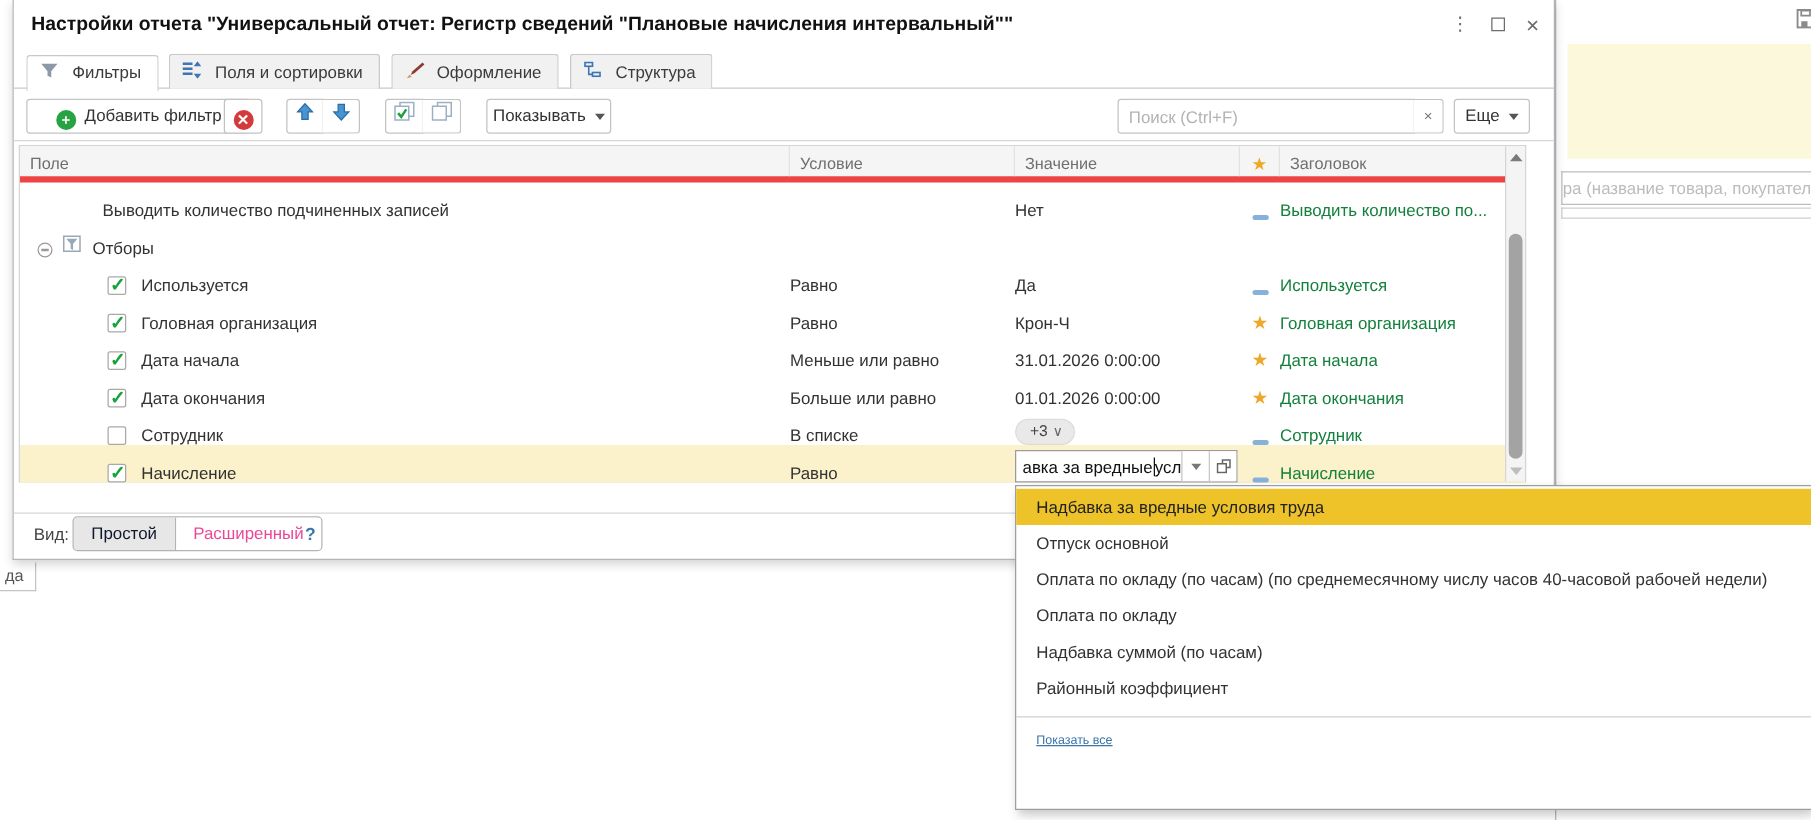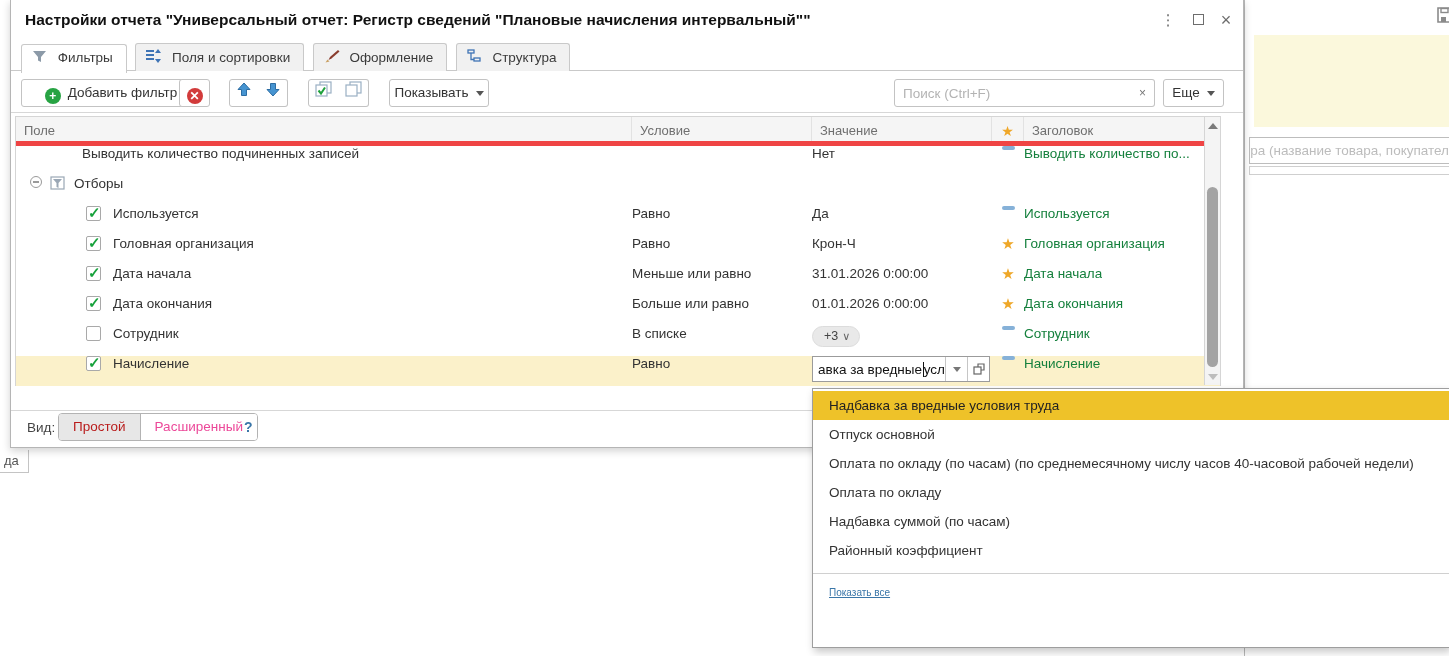--- a/index.html
+++ b/index.html
@@ -48,21 +48,21 @@
   .search-clear { position:absolute; left:1120px; top:8px; width:24px; height:28px; border:1px solid #c3c3c3; border-left:none; border-radius:0 3px 3px 0; background:#fff; color:#777; font-size:12px; line-height:26px; text-align:center; cursor:pointer; }
 
   
   .grid { position:absolute; left:4px; top:116px; width:1206px; height:270px; border:1px solid #d5d5d5; background:#fff; }
   .gh { display:flex; height:29px; background:#f5f5f5; border-bottom:5px solid #ef4444; color:#6f6f6f; font-size:13px; }
   .gh > div { padding:6px 0 0 8px; border-right:1px solid #e2e2e2; }
   .c1{width:616px;} .c2{width:180px;} .c3{width:180px;} .c4{width:32px; text-align:center; padding-left:0 !important;} .c5{width:182px;}
   .gh .c4 { color:#efa728; font-size:14px; }
   .trow { display:flex; height:30px; font-size:13.5px; color:#333; align-items:center; }
   .trow.hl { background:#fbf1ca; }
-  .trow > div { height:100%; display:flex; align-items:flex-start; }
+  .trow > div { height:100%; display:flex; align-items:flex-end; }
   .trow .c1 { padding-left:8px; }
   .trow .c4 { justify-content:center; }
   .trow .c5 span { color:#15803d; white-space:nowrap; overflow:hidden; }
   .ind1 { width:62px; flex:none; }
   .cb { width:15px; height:15px; flex:none; border:1px solid #a9a9a9; border-radius:2px; background:#fff; margin-right:12px; position:relative; cursor:pointer; }
   .cb.on::after { content:"✓"; position:absolute; left:1px; top:-3px; color:#17a23c; font-size:15px; font-weight:bold; }
   .expander { width:12px; height:12px; flex:none; border:1px solid #9a9a9a; border-radius:50%; position:relative; margin:0 8px 0 14px; cursor:pointer; }
   .expander::after { content:""; position:absolute; left:2px; top:4px; width:6px; height:1.5px; background:#9a9a9a; }
   .gicon { margin-right:8px; }
   .dash { width:13px; height:4px; border-radius:2px; background:#86b1d8; }
@@ -83,21 +83,21 @@
   .sarrow { position:absolute; left:3px; width:0; height:0; border-left:5px solid transparent; border-right:5px solid transparent; cursor:pointer; }
   .sarrow.up { top:6px; border-bottom:6px solid #7a7a7a; }
   .sarrow.dn { bottom:5px; border-top:6px solid #bdbdbd; }
   .sthumb { position:absolute; left:2px; top:70px; width:11px; height:180px; background:#a3a3a3; border-radius:6px; cursor:pointer; }
 
   
   .footline { position:absolute; left:0; top:410px; width:100%; border-top:1px solid #d7d7d7; }
   .viewlbl { position:absolute; left:16px; top:420px; font-size:13.5px; color:#444; }
   .seg { position:absolute; left:47px; top:413px; height:28px; border:1px solid #b3b3b3; border-radius:4px; overflow:hidden; display:flex; }
   .seg .opt { padding:5px 14px 0 14px; font-size:13.5px; cursor:pointer; }
-  .seg .opt.plain { background:#e7e7e7; color:#b91c1c; border-right:1px solid #b3b3b3; }
+  .seg .opt.plain { background:#e7e7e7; color:#0f172a; border-right:1px solid #b3b3b3; }
   .seg .opt.adv { background:#fff; color:#ec4899; }
   .help { position:absolute; left:233px; top:419px; color:#3a76a8; font-size:14px; font-weight:bold; cursor:pointer; }
 
   
   .popup { position:absolute; left:812px; top:388px; width:637px; height:260px; background:#fff; border:1px solid #9e9e9e; border-right:none; box-shadow:2px 4px 8px rgba(0,0,0,.22); z-index:5; padding-top:2px; }
   .pitem { height:29px; line-height:29px; padding-left:16px; font-size:13.5px; color:#333; cursor:pointer; white-space:nowrap; overflow:hidden; }
   .pitem.sel { background:#eec229; color:#222; }
   .psep { border-top:1px solid #d0d0d0; margin-top:8px; }
   .plink { display:inline-block; margin:13px 0 0 16px; font-size:10px; color:#3a76a8; text-decoration:underline; cursor:pointer; }
 </style>

